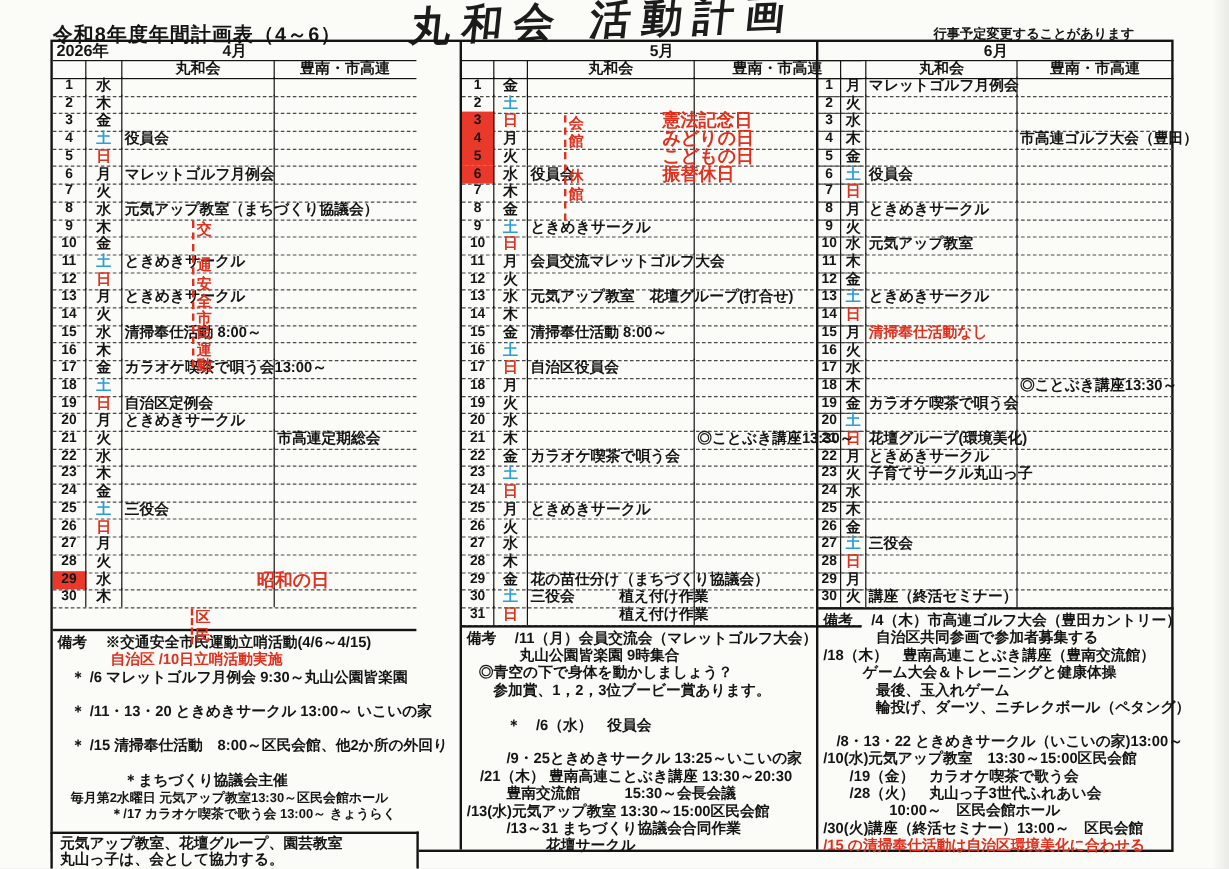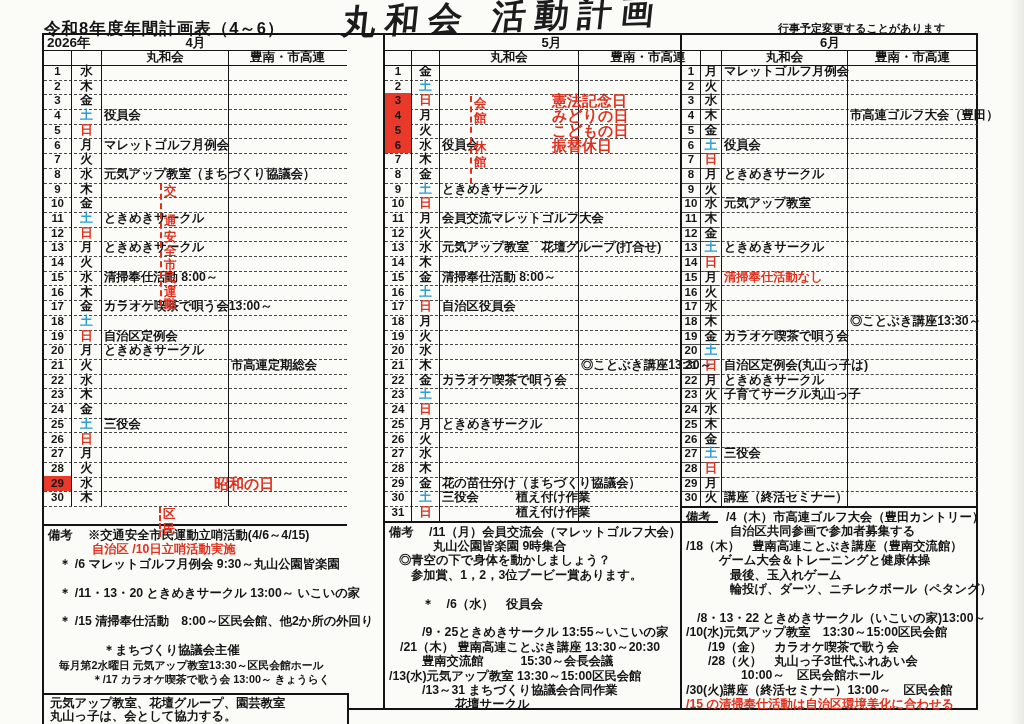--- a/index.html
+++ b/index.html
@@ -469,21 +469,21 @@
           <div class="dcell org" style="left: 194px; width: 137px; border-right: none;"></div>
         </div>
         <div class="memo" style="top: 485.7px; height: 183.3px; bottom: auto;">
           <div class="mline" style="padding-left: 4px;"><div class="mlabel">備考</div>/11（月）会員交流会（マレットゴルフ大会）</div>
           <div class="mline" style="padding-left: 48px;">丸山公園皆楽園 9時集合</div>
           <div class="mline" style="padding-left: 14px;">◎青空の下で身体を動かしましょう？</div>
           <div class="mline" style="padding-left: 26px;">参加賞、1，2，3位ブービー賞あります。</div>
           <div class="mline" style="padding-left: 4px;"></div>
           <div class="mline" style="padding-left: 37px;">＊　/6（水）　役員会</div>
           <div class="mline" style="padding-left: 4px;"></div>
-          <div class="mline" style="padding-left: 37px;">/9・25ときめきサークル 13:55～いこいの家</div>
+          <div class="mline" style="padding-left: 37px;">/9・25ときめきサークル 13:25～いこいの家</div>
           <div class="mline" style="padding-left: 15px;">/21（木） 豊南高連ことぶき講座 13:30～20:30</div>
           <div class="mline" style="padding-left: 37px;">豊南交流館　　　15:30～会長会議</div>
           <div class="mline" style="padding-left: 4px;">/13(水)元気アップ教室 13:30～15:00区民会館</div>
           <div class="mline" style="padding-left: 37px;">/13～31 まちづくり協議会合同作業</div>
           <div class="mline" style="padding-left: 70px;">花壇サークル</div>
         </div>
       </div>
       <div class="month mb" style="left: 636px; width: 296px;">
         <div class="mname">6月</div>
         <div class="mhead">
@@ -612,21 +612,21 @@
         </div>
         <div class="drow" style="top: 309.3px;">
           <div class="dcell date" style="left: 0px; width: 18px;">20</div>
           <div class="dcell wd sat" style="left: 19px; width: 20px;">土</div>
           <div class="dcell ev" style="left: 40px; width: 125px;"></div>
           <div class="dcell org" style="left: 166px; width: 128px; border-right: none;"></div>
         </div>
         <div class="drow" style="top: 324px;">
           <div class="dcell date" style="left: 0px; width: 18px;">21</div>
           <div class="dcell wd sun" style="left: 19px; width: 20px;">日</div>
-          <div class="dcell ev" style="left: 40px; width: 125px;"><div class="txt" style="display: inline-block;">自治区定例会(丸山っ子は)</div></div>
+          <div class="dcell ev" style="left: 40px; width: 125px;"><div class="txt" style="display: inline-block;">花壇グループ(環境美化)</div></div>
           <div class="dcell org" style="left: 166px; width: 128px; border-right: none;"></div>
         </div>
         <div class="drow" style="top: 338.7px;">
           <div class="dcell date" style="left: 0px; width: 18px;">22</div>
           <div class="dcell wd" style="left: 19px; width: 20px;">月</div>
           <div class="dcell ev" style="left: 40px; width: 125px;"><div class="txt" style="display: inline-block;">ときめきサークル</div></div>
           <div class="dcell org" style="left: 166px; width: 128px; border-right: none;"></div>
         </div>
         <div class="drow" style="top: 353.4px;">
           <div class="dcell date" style="left: 0px; width: 18px;">23</div>

